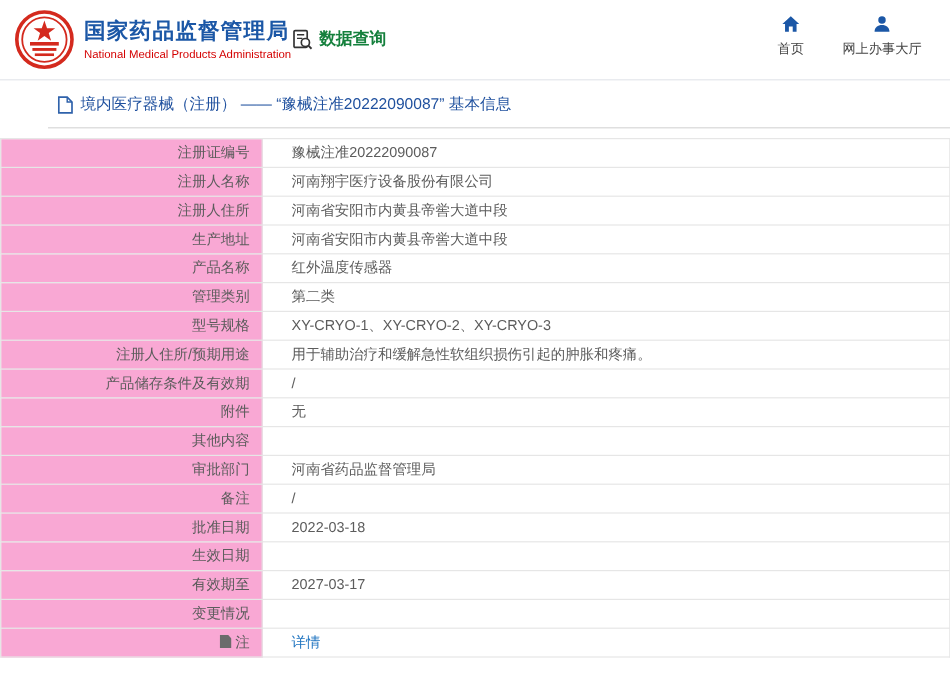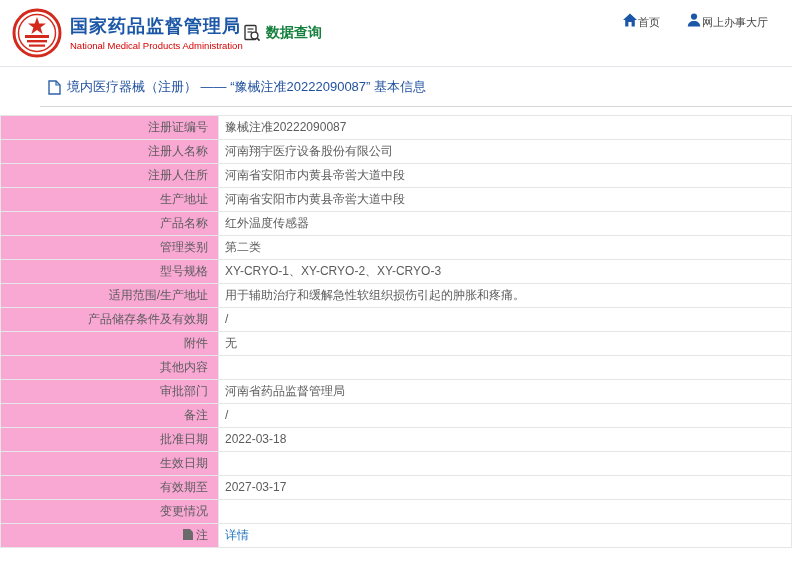--- a/index.html
+++ b/index.html
@@ -33,21 +33,21 @@
     color: #d40000; font-size: 9.5px; line-height: 13px; margin-top: 2px;
   }
   .nav-query {
     position: absolute; left: 243px; top: 24px;
     display: flex; align-items: center; cursor: pointer;
   }
   .nav-query .q-icon { width: 18px; height: 18px; margin-right: 5px; }
   .nav-query .q-label { font-size: 14px; font-weight: bold; color: #15803d; }
   .top-right { position: absolute; right: 24px; top: 12px; display: flex; gap: 26px; }
   .top-link {
-    display: flex; flex-direction: row; align-items: center;
+    display: flex; flex-direction: column; align-items: center;
     cursor: pointer; min-width: 34px;
   }
   .top-link .t-icon { width: 16px; height: 16px; margin-bottom: 5px; }
   .top-link .t-label { font-size: 11px; color: #444; white-space: nowrap; }
 
   
   .title-bar {
     display: flex; align-items: center;
     padding: 11px 8px 10px 8px;
     border-bottom: 1px solid #d8d8d8;
@@ -71,21 +71,21 @@
     line-height: 15px;
     vertical-align: middle;
   }
   .info-table th {
     width: 218px;
     background: #f9a8d4;
     font-weight: normal;
     text-align: right;
     color: #5c5c5c;
   }
-  .info-table td { color: #5c5c5c; text-align: left; padding-left: 6px; }
+  .info-table td { color: #5c5c5c; text-align: left; padding-left: 24px; }
   .detail-link { color: #1f74c0; text-decoration: none; }
   .label-icon {
     display: inline-block; width: 10px; height: 11px;
     margin-right: 3px; vertical-align: -1px;
     background: #6b6b6b;
     clip-path: polygon(0 0, 70% 0, 100% 30%, 100% 100%, 0 100%);
   }
 </style>
 </head>
 <body>
@@ -166,21 +166,21 @@
       </tr>
       <tr>
         <th>管理类别</th>
         <td>第二类</td>
       </tr>
       <tr>
         <th>型号规格</th>
         <td>XY-CRYO-1、XY-CRYO-2、XY-CRYO-3</td>
       </tr>
       <tr>
-        <th>适用范围/生产地址</th>
+        <th>注册人住所/预期用途</th>
         <td>用于辅助治疗和缓解急性软组织损伤引起的肿胀和疼痛。</td>
       </tr>
       <tr>
         <th>产品储存条件及有效期</th>
         <td>/</td>
       </tr>
       <tr>
         <th>附件</th>
         <td>无</td>
       </tr>

